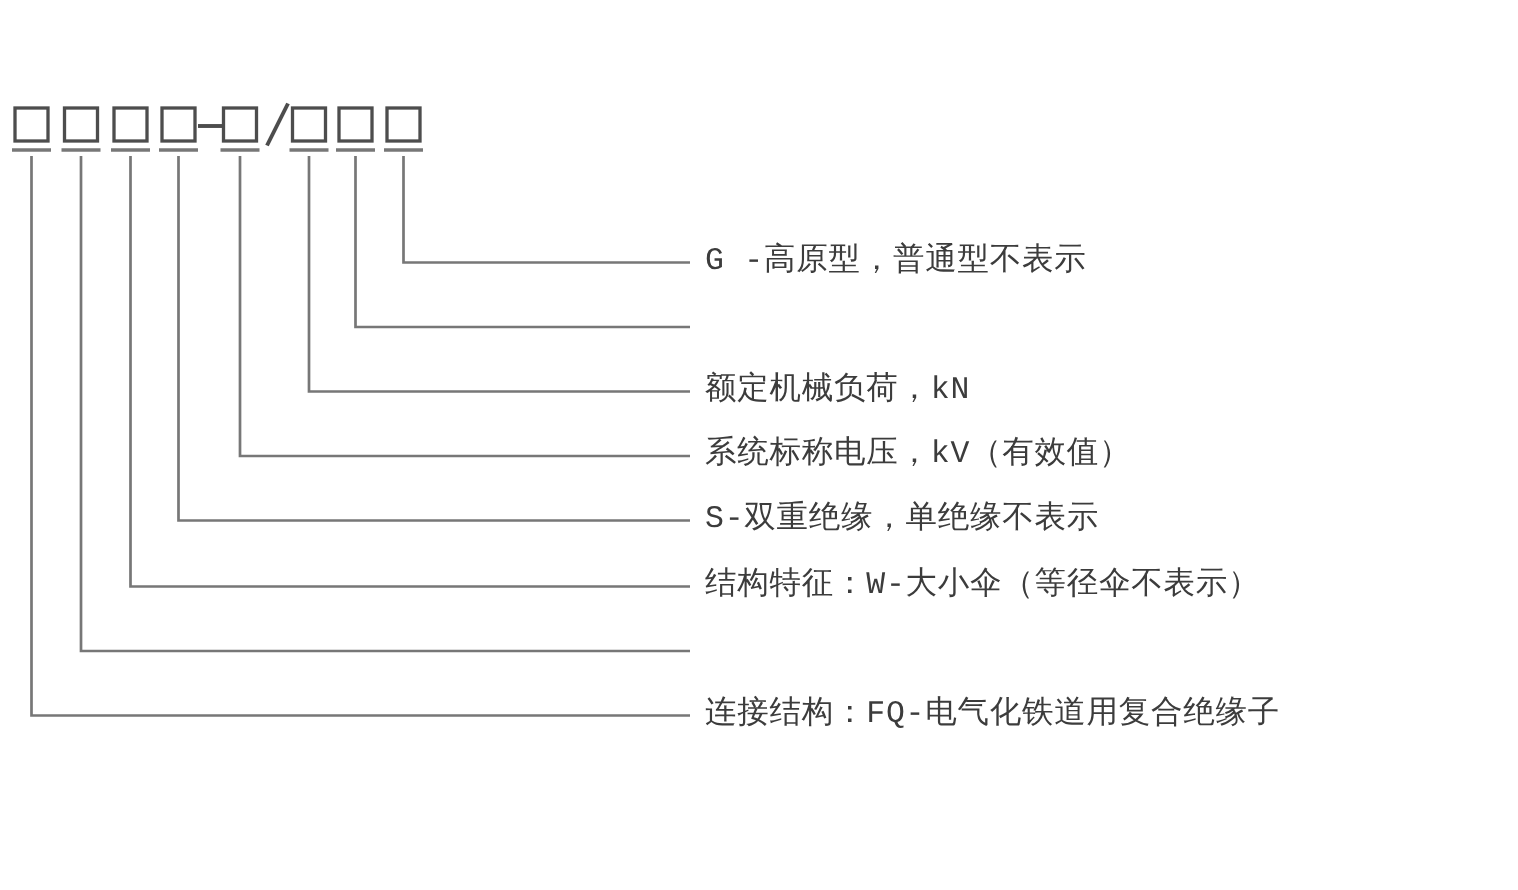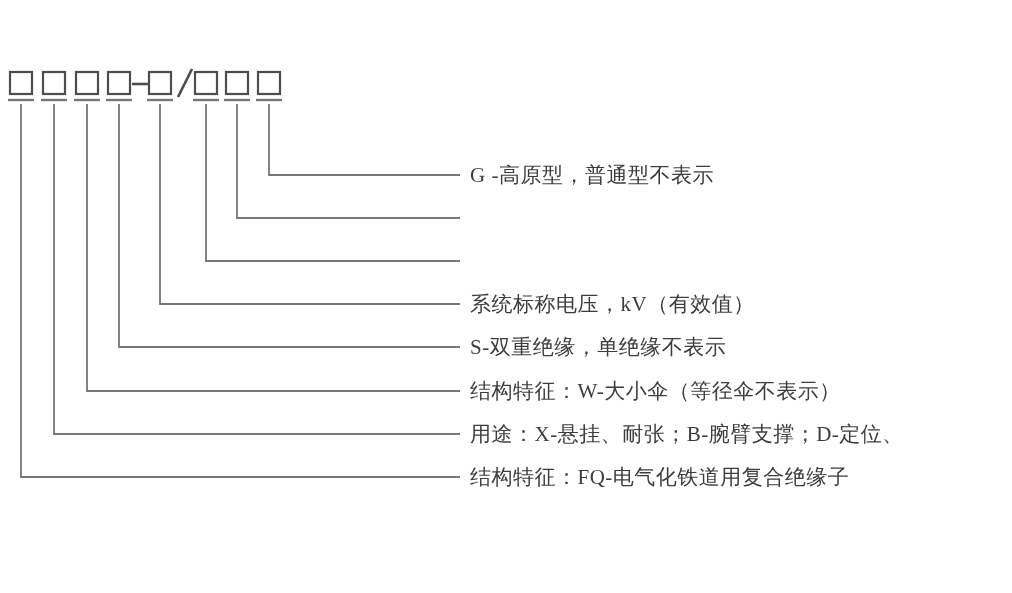--- a/index.html
+++ b/index.html
@@ -8,21 +8,21 @@
     --box:#4d4d4d;
     --text:#3c3c3c;
   }
   html,body{margin:0;padding:0;background:var(--bg);}
   .stage{
     position:relative;
     width:960px;
     height:593px;
     background:var(--bg);
     overflow:hidden;
-    font-family:Liberation Serif, serif;
+    font-family:Liberation Mono, monospace;
   }
   .diagram-svg{position:absolute;left:0;top:0;}
   .model-box{fill:none;stroke:var(--box);stroke-width:2.2;}
   .tick{stroke:var(--line);stroke-width:2.4;}
   .sep{stroke:var(--box);stroke-width:2.6;}
   .conn{fill:none;stroke:var(--line);stroke-width:1.8;}
   .label{
     position:absolute;
     left:470px;
     color:var(--text);
@@ -64,19 +64,19 @@
     <polyline class="conn" points="237,104 237,218 460,218"></polyline>
     <polyline class="conn" points="206,104 206,261 460,261"></polyline>
     <polyline class="conn" points="160,104 160,304 460,304"></polyline>
     <polyline class="conn" points="119,104 119,347 460,347"></polyline>
     <polyline class="conn" points="87,104 87,391 460,391"></polyline>
     <polyline class="conn" points="54,104 54,434 460,434"></polyline>
     <polyline class="conn" points="21,104 21,477 460,477"></polyline>
   </svg>
 
   <div class="label" style="top:161px;">G -高原型，普通型不表示</div>
+  <div class="label" style="top:247px;">额定机械负荷，kN</div>
   <div class="label" style="top:333px;">S-双重绝缘，单绝缘不表示</div>
   <div class="label" style="top:290px;">系统标称电压，kV（有效值）</div>
   <div class="label" style="top:377px;">结构特征：W-大小伞（等径伞不表示）</div>
-  <div class="label" style="top:420px;">用途：X-悬挂、耐张；B-腕臂支撑；D-定位、</div>
-  <div class="label" style="top:463px;">结构特征：FQ-电气化铁道用复合绝缘子</div>
+  <div class="label" style="top:463px;">连接结构：FQ-电气化铁道用复合绝缘子</div>
 
 </div>
 
 </body></html>

